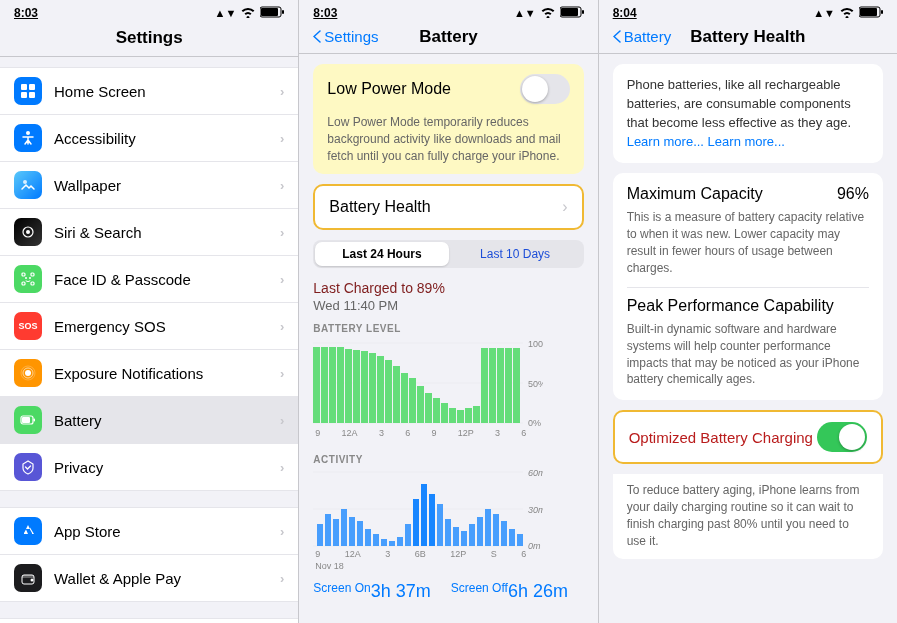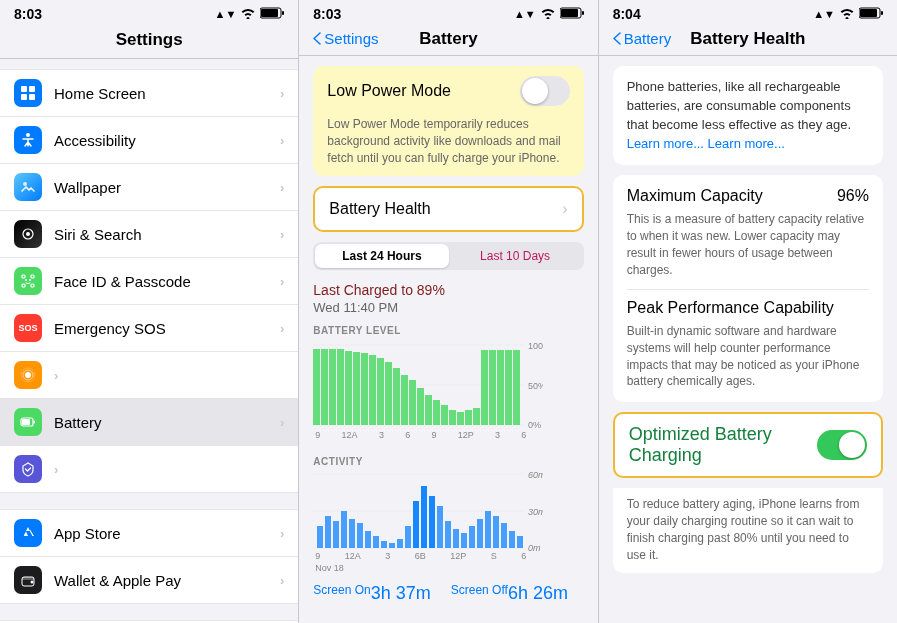--- a/index.html
+++ b/index.html
@@ -21,21 +21,21 @@
     }
     .status-bar {
       display: flex;
       justify-content: space-between;
       align-items: center;
       padding: 6px 14px 4px;
       background: #f2f2f7;
       font-size: 13px;
       font-weight: 600;
     }
-    .status-bar .time { font-size: 14px; font-weight: 700; }
+    .status-bar .time { font-size: 12px; font-weight: 700; text-decoration: underline; }
     .status-icons { display: flex; align-items: center; gap: 4px; font-size: 11px; }
     .nav-title { font-size: 17px; font-weight: 600; color: #000; }
     .nav-back {
       position: absolute;
       left: 14px;
       display: flex;
       align-items: center;
       color: #007aff;
       font-size: 15px;
       cursor: pointer;
@@ -137,21 +137,21 @@
       padding: 2px;
     }
     .tab-btn {
       flex: 1;
       text-align: center;
       padding: 5px 4px;
       border-radius: 7px;
       font-size: 12px;
       font-weight: 500;
       cursor: pointer;
-      color: #be185d;
+      color: #1d4ed8;
     }
     .tab-btn.active { background: #fff; color: #000; font-weight: 600; box-shadow: 0 1px 2px rgba(0,0,0,0.15); }
     .last-charged { padding: 6px 14px 2px; font-size: 14px; font-weight: 500; color: #7f1d1d; }
     .last-charged-time { padding: 0 14px 6px; font-size: 13px; color: #666; }
     .chart-section { padding: 4px 14px; }
     .chart-label { font-size: 10px; color: #888; letter-spacing: 0.5px; margin-bottom: 4px; font-weight: 600; }
     .chart-x-labels {
       display: flex;
       justify-content: space-between;
       font-size: 9px;
@@ -187,21 +187,21 @@
     .optimized-row {
       display: flex;
       align-items: center;
       justify-content: space-between;
       padding: 10px 14px;
       border: 2px solid #f0b933;
       border-radius: 10px;
       margin: 10px 14px;
       background: #fff;
     }
-    .optimized-label { font-size: 18px; color: #15803d; font-weight: 500; }
+    .optimized-label { font-size: 15px; color: #b91c1c; font-weight: 500; text-align: center; }
     svg text { font-family: -apple-system, sans-serif; }
   </style>
 </head>
 <body>
 
 <div class="phone-panel">
   <div class="status-bar">
     <span class="time">8:03</span>
     <div class="status-icons">
       <span>▲▼</span>
@@ -295,20 +295,21 @@
         </div>
 
         <div class="settings-item">
           <div class="icon" style="background:#ff9500;">
             <svg width="16" height="16" viewBox="0 0 16 16">
                 <circle cx="8" cy="8" r="3" fill="white"></circle>
                 <circle cx="8" cy="8" r="5" fill="none" stroke="white" stroke-width="1" opacity="0.6"></circle>
                 <circle cx="8" cy="8" r="7" fill="none" stroke="white" stroke-width="0.8" opacity="0.3"></circle>
               </svg>
           </div>
+          <span class="label">Exposure Notifications</span>
           <span class="chevron">›</span>
         </div>
 
         <div class="settings-item active" style="background:#e5e5ea;">
           <div class="icon" style="background:#4cd964;">
             <svg width="16" height="16" viewBox="0 0 16 16">
                 <rect x="1" y="4" width="12" height="8" rx="2" fill="none" stroke="white" stroke-width="1.2"></rect>
                 <rect x="2" y="5" width="8" height="6" rx="1" fill="white"></rect>
                 <rect x="13.5" y="6.5" width="1.5" height="3" rx="0.7" fill="white"></rect>
               </svg>
@@ -317,20 +318,21 @@
           <span class="chevron">›</span>
         </div>
 
         <div class="settings-item">
           <div class="icon" style="background:#5856d6;">
             <svg width="16" height="16" viewBox="0 0 16 16">
                 <path d="M8 2L3 5v4c0 3 2.5 5 5 6 2.5-1 5-3 5-6V5z" fill="none" stroke="white" stroke-width="1.2"></path>
                 <path d="M5.5 8l2 2 3-3" stroke="white" stroke-width="1.3" fill="none" stroke-linecap="round"></path>
               </svg>
           </div>
+          <span class="label">Privacy</span>
           <span class="chevron">›</span>
         </div>
       </div>
       <div class="settings-group">
         <div class="settings-item">
           <div class="icon" style="background:#007aff;">
             <svg width="16" height="16" viewBox="0 0 16 16">
                 <path d="M8 2l2 4H6zm-4 8l2-3.5L8 11H4zm8 0l-2-3.5L10 4.5 14 11h-2z" fill="white"></path>
               </svg>
           </div>

